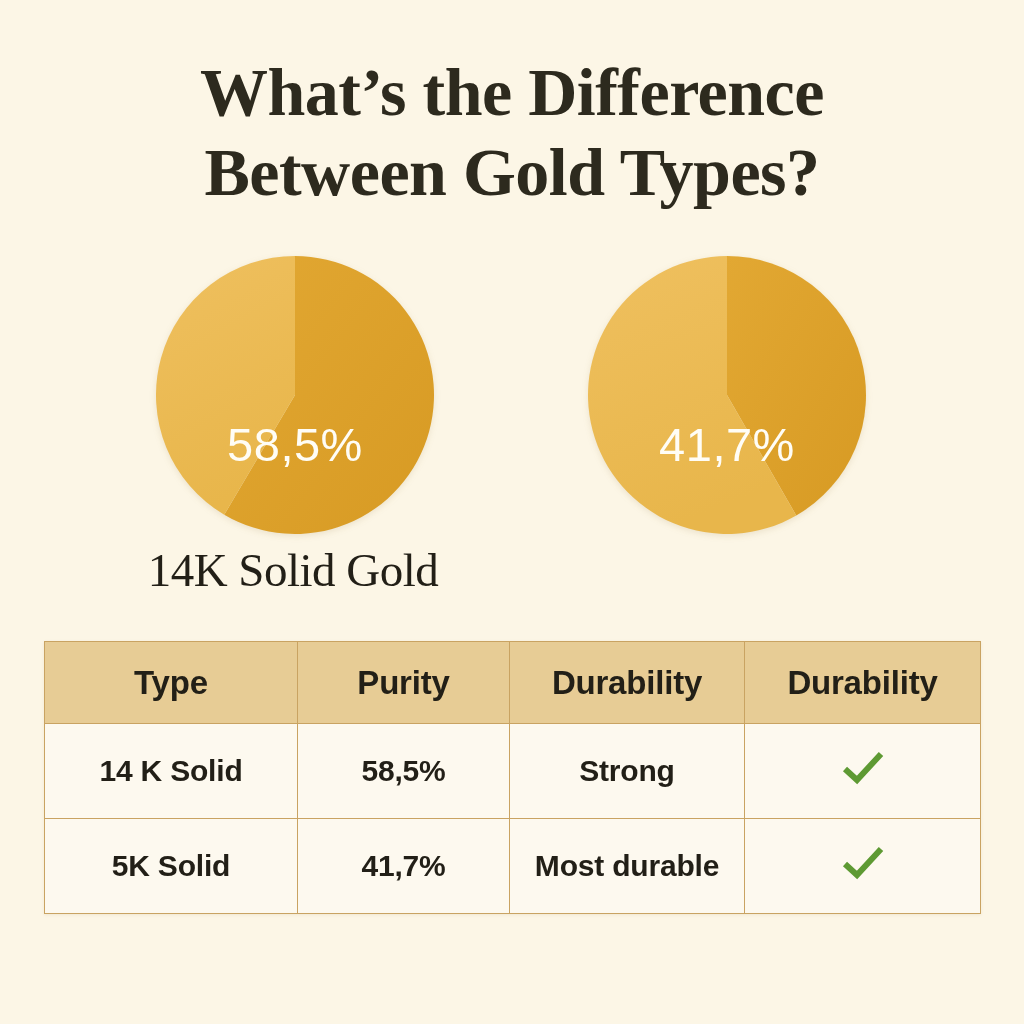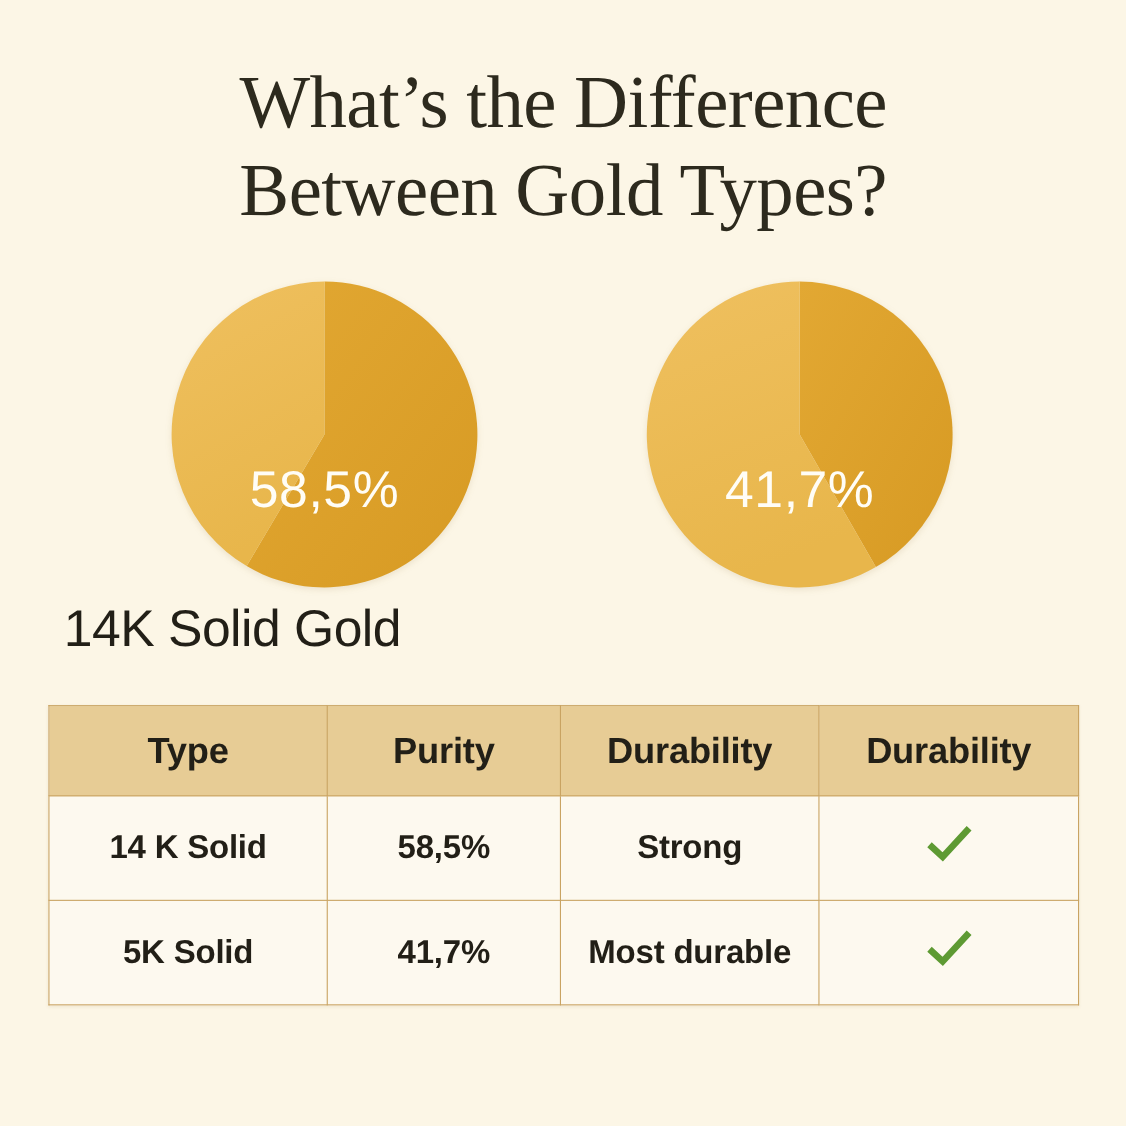--- a/index.html
+++ b/index.html
@@ -19,21 +19,21 @@
   
   #title-block {
     position: absolute;
     top: 52px;
     left: 0;
     width: 1024px;
     text-align: center;
   }
   .title-line {
     font-family: "Liberation Serif", "DejaVu Serif", serif;
-    font-weight: normal;
+    font-weight: bold;
     font-size: 68px;
     line-height: 80px;
     color: #2D2A1E;
     letter-spacing: -0.5px;
     white-space: nowrap;
   }
 
   
   #pies {
     position: absolute;
@@ -75,21 +75,22 @@
     position: absolute;
     top: 543px;
     left: 0;
     width: 1024px;
     height: 62px;
   }
   .caption {
     position: absolute;
     top: 0;
     width: 470px;
-    font-family: Liberation Sans, sans-serif;
+    text-align: center;
+    font-family: Liberation Serif, serif;
     font-size: 47px;
     font-weight: 400;
     color: #221F17;
     letter-spacing: -0.5px;
     white-space: nowrap;
   }
   .caption.left  { left: 58px; }
   .caption.right { left: 492px; }
 
   

